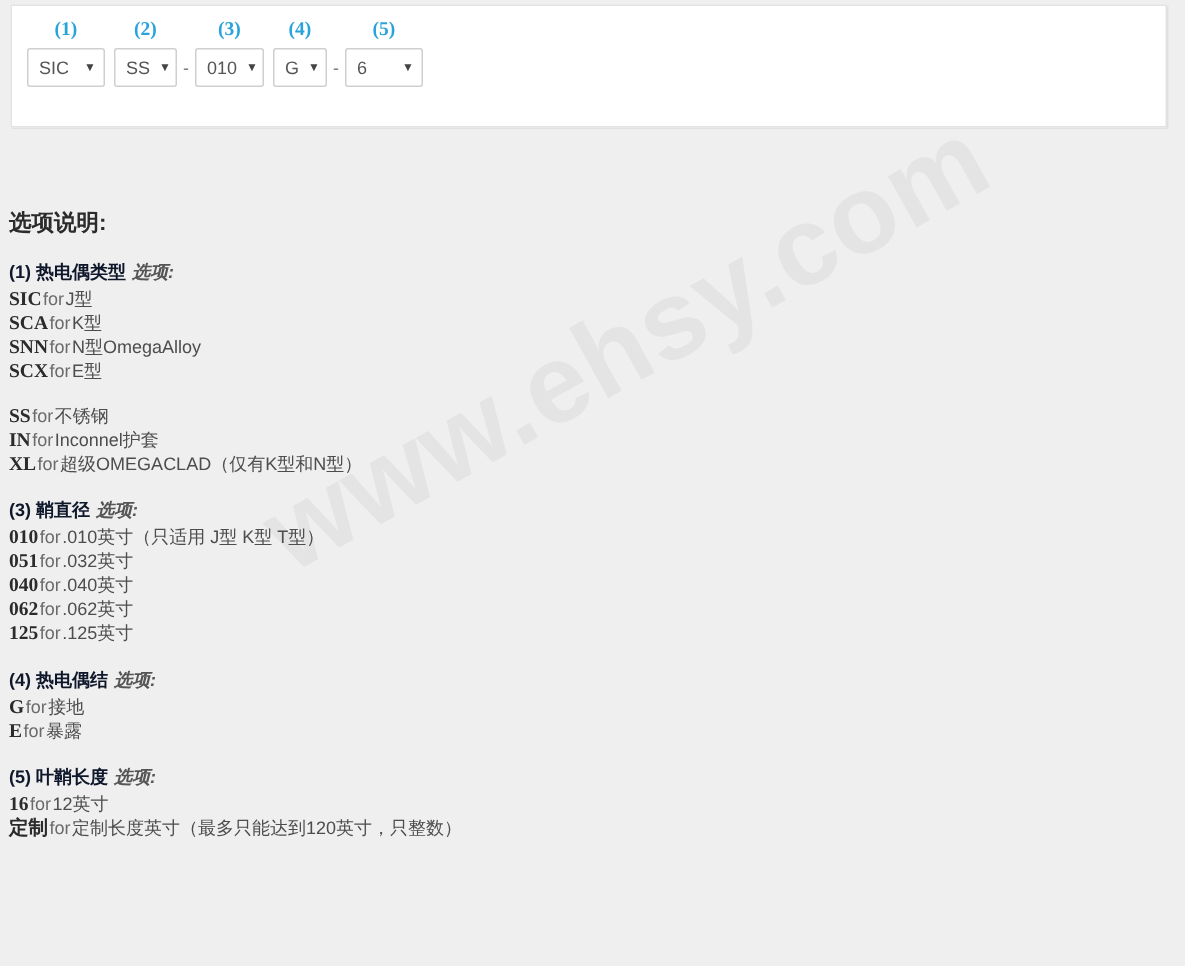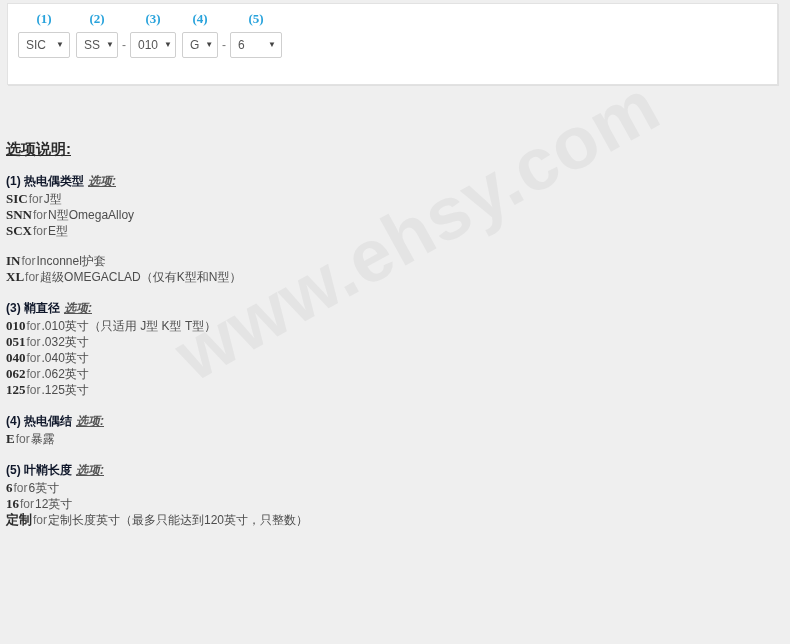--- a/index.html
+++ b/index.html
@@ -126,21 +126,20 @@
     width: 560px;
     z-index: 1;
   }
 
   #desc-title {
     font-size: 15px;
     font-weight: bold;
     color: #2b2b2b;
     margin: 0 0 14px 0;
     line-height: 18px;
-    text-decoration: underline;
   }
 
   .opt-block {
     margin-bottom: 14px;
   }
 
   .opt-head {
     font-size: 12px;
     line-height: 18px;
     margin-bottom: 1px;
@@ -148,21 +147,20 @@
   }
   .opt-head .hd-label {
     color: #0f172a;
     font-weight: bold;
   }
   .opt-head .hd-suffix {
     color: #555;
     font-style: italic;
     font-weight: bold;
     margin-left: 4px;
-    text-decoration: underline;
   }
 
   .opt-line {
     font-size: 12px;
     line-height: 16px;
     color: #4d4d4d;
     white-space: nowrap;
   }
   .opt-line .code {
     font-weight: bold;
@@ -250,41 +248,43 @@
 
   </div>
 </div>
 
 <div id="options-desc">
   <h2 id="desc-title">选项说明:</h2>
   <div id="opt-groups">
       <div class="opt-block">
         <div class="opt-head"><span class="hd-label">(1) 热电偶类型</span><span class="hd-suffix">选项:</span></div>
         <div class="opt-line"><span class="code">SIC</span><span class="for">for</span><span class="desc">J型</span></div>
+        <div class="opt-line"><span class="code">SCA</span><span class="for">for</span><span class="desc">K型</span></div>
         <div class="opt-line"><span class="code">SNN</span><span class="for">for</span><span class="desc">N型OmegaAlloy</span></div>
         <div class="opt-line"><span class="code">SCX</span><span class="for">for</span><span class="desc">E型</span></div>
       </div>
       <div class="opt-block">
+        <div class="opt-line"><span class="code">SS</span><span class="for">for</span><span class="desc">不锈钢</span></div>
         <div class="opt-line"><span class="code">IN</span><span class="for">for</span><span class="desc">Inconnel护套</span></div>
         <div class="opt-line"><span class="code">XL</span><span class="for">for</span><span class="desc">超级OMEGACLAD（仅有K型和N型）</span></div>
       </div>
       <div class="opt-block">
         <div class="opt-head"><span class="hd-label">(3) 鞘直径</span><span class="hd-suffix">选项:</span></div>
         <div class="opt-line"><span class="code">010</span><span class="for">for</span><span class="desc">.010英寸（只适用 J型 K型 T型）</span></div>
         <div class="opt-line"><span class="code">051</span><span class="for">for</span><span class="desc">.032英寸</span></div>
         <div class="opt-line"><span class="code">040</span><span class="for">for</span><span class="desc">.040英寸</span></div>
         <div class="opt-line"><span class="code">062</span><span class="for">for</span><span class="desc">.062英寸</span></div>
         <div class="opt-line"><span class="code">125</span><span class="for">for</span><span class="desc">.125英寸</span></div>
       </div>
       <div class="opt-block">
         <div class="opt-head"><span class="hd-label">(4) 热电偶结</span><span class="hd-suffix">选项:</span></div>
+        <div class="opt-line"><span class="code">G</span><span class="for">for</span><span class="desc">接地</span></div>
         <div class="opt-line"><span class="code">E</span><span class="for">for</span><span class="desc">暴露</span></div>
       </div>
       <div class="opt-block">
         <div class="opt-head"><span class="hd-label">(5) 叶鞘长度</span><span class="hd-suffix">选项:</span></div>
-        <div class="opt-line"><span class="code">6</span><span class="for">for</span><span class="desc">6英寸</span></div>
         <div class="opt-line"><span class="code">16</span><span class="for">for</span><span class="desc">12英寸</span></div>
         <div class="opt-line"><span class="code">定制</span><span class="for">for</span><span class="desc">定制长度英寸（最多只能达到120英寸，只整数）</span></div>
       </div>
     </div>
 </div>
 
 <div id="bottom-cut"></div>
 
 </body></html>

